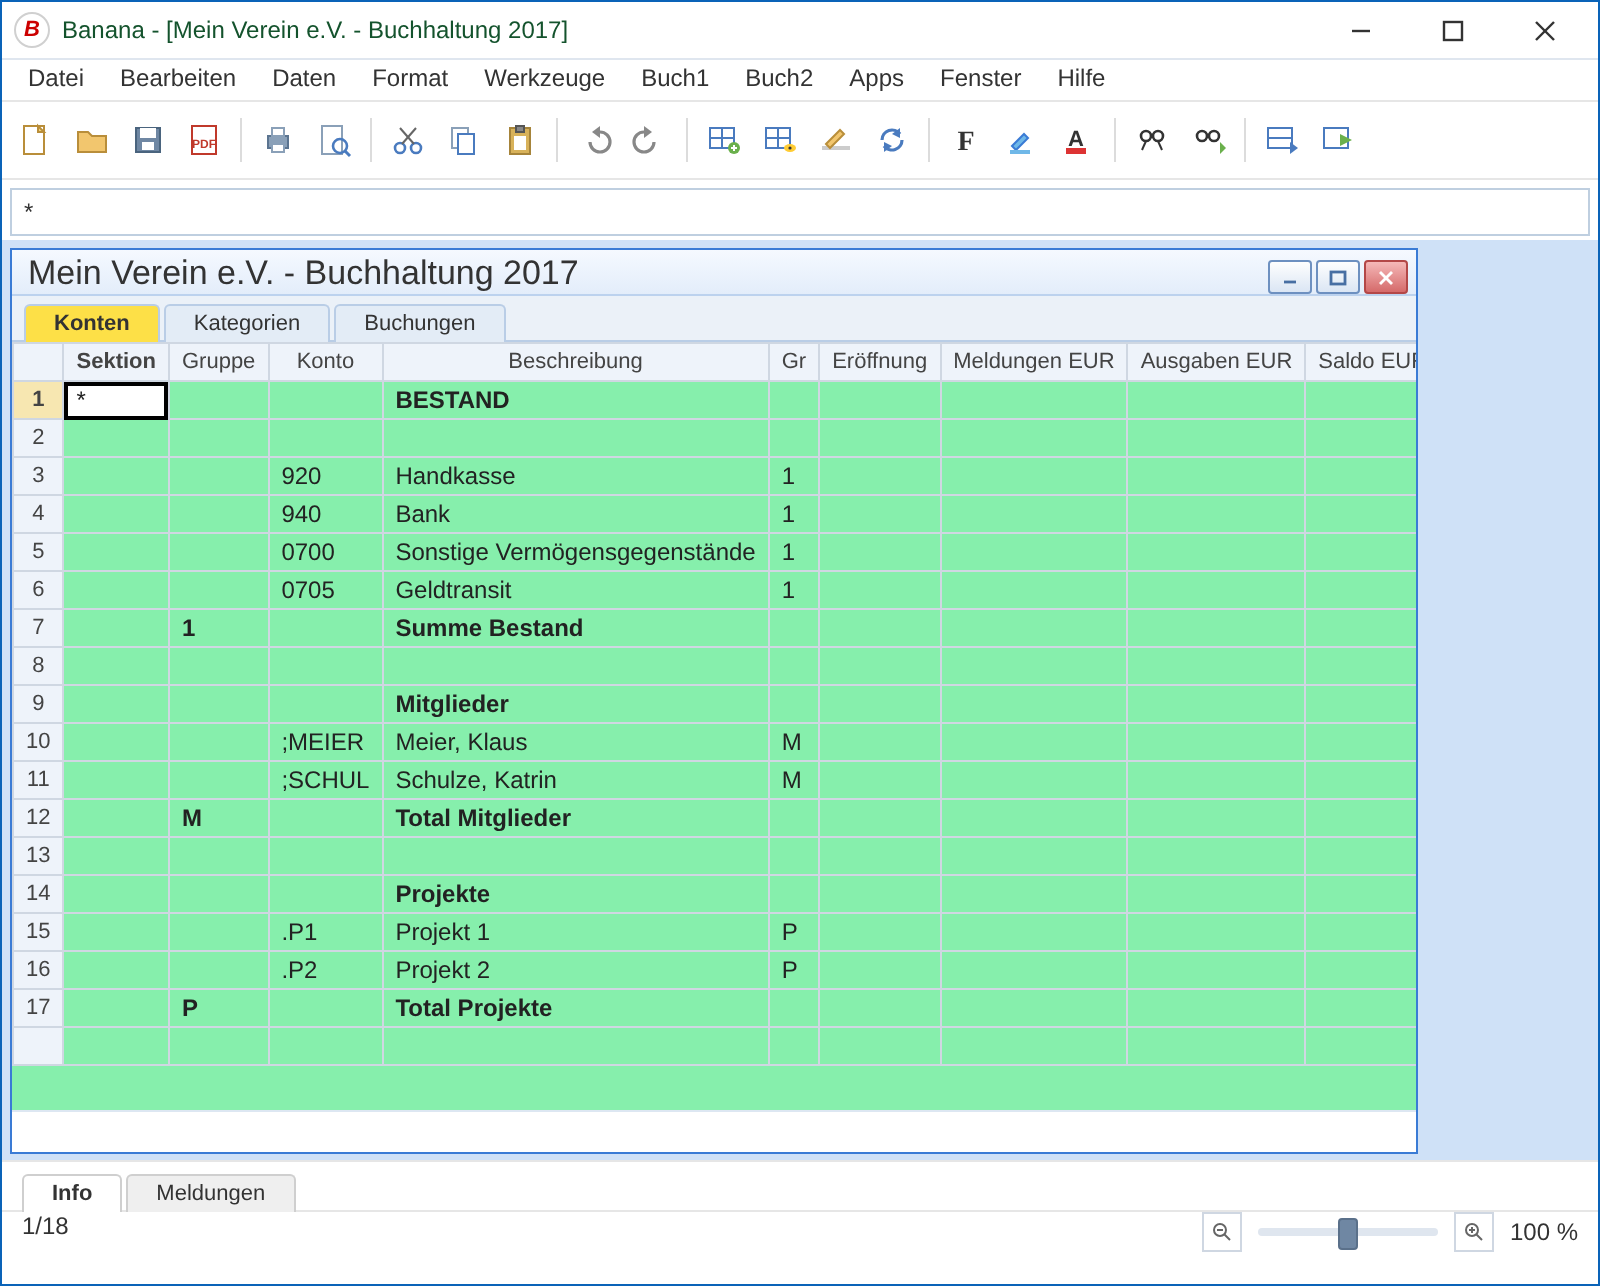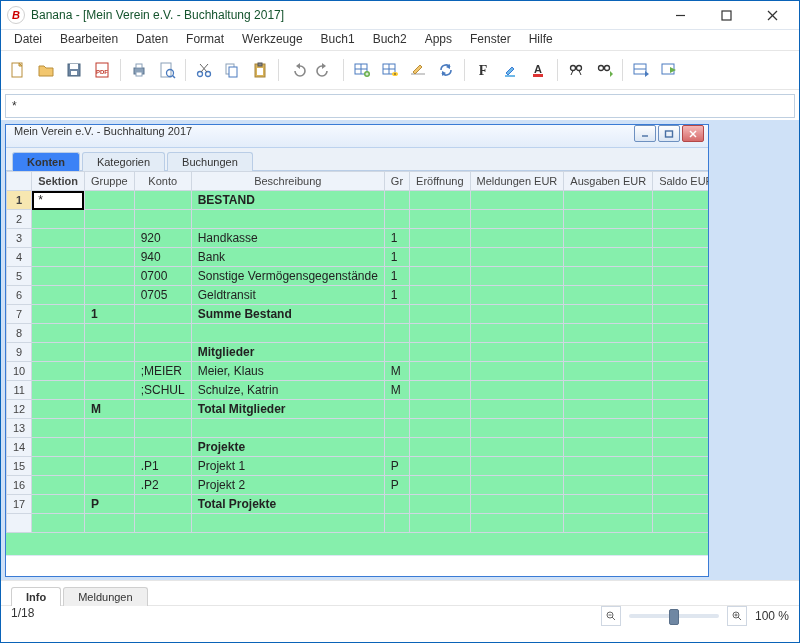--- a/index.html
+++ b/index.html
@@ -12,29 +12,29 @@
   .t-btn svg{width:11px;height:11px;stroke:#333;stroke-width:1.2;fill:none;}
   .menubar{height:20px;display:flex;align-items:flex-start;gap:0;padding:0 4px;border-bottom:1px solid #e6e6e6;background:#fff;}
   .menu{padding:2px 9px;color:#333;display:flex;align-items:center;}
   .toolbar{height:34px;display:flex;align-items:center;gap:2px;padding:2px 4px;border-bottom:1px solid #e6e6e6;background:#fff;}
   .tbtn{width:26px;height:26px;border-radius:2px;display:flex;align-items:center;justify-content:center;color:#555;}
   .tbtn svg{width:18px;height:18px;}
   .tsep{width:1px;height:22px;background:#dcdcdc;margin:0 3px;}
   .formula{height:22px;border:1px solid #bfcfe0;margin:4px 4px 2px 4px;background:#fff;display:flex;align-items:center;padding:0 6px;color:#333;font-family:Arial;}
   .client{flex:1;background:#cfe1f7;padding:4px;overflow:hidden;}
   .inner{width:704px;height:100%;box-sizing:border-box;border:1px solid #3a7bd5;background:#fff;display:flex;flex-direction:column;}
-  .inner-title{height:22px;background:linear-gradient(#f5f9ff,#e3edfa);border-bottom:1px solid #bcd2ee;display:flex;align-items:flex-start;padding:0 4px 0 8px;font-size:11px;color:#333;}
+  .inner-title{height:22px;background:linear-gradient(#f5f9ff,#e3edfa);border-bottom:1px solid #bcd2ee;display:flex;align-items:flex-end;padding:0 4px 0 8px;font-size:17px;color:#333;}
   .inner-title .sp{flex:1;}
   .wc{width:20px;height:15px;margin-left:2px;border:1px solid #6d90c0;background:linear-gradient(#fefefe,#dbe6f4);border-radius:2px;display:flex;align-items:center;justify-content:center;}
   .wc svg{width:10px;height:8px;stroke:#486fa3;stroke-width:1.4;fill:none;}
   .wc.xbtn{background:linear-gradient(#f5b8b8,#d56a6a);border-color:#b34747;}
   .wc.xbtn svg{stroke:#fff;}
   .tabs{height:22px;display:flex;align-items:flex-end;padding:0 6px;background:#ebf1f8;border-bottom:1px solid #b9cde6;}
   .tab{padding:3px 14px;border:1px solid #b9cde6;border-bottom:none;margin-right:2px;background:#e3ecf6;font-size:11px;color:#333;border-radius:3px 3px 0 0;position:relative;top:1px;}
-  .tab.active{background:#3b82f6;font-weight:bold;z-index:2;}
+  .tab.active{background:#fde047;font-weight:bold;z-index:2;}
   .subtabs{height:22px;display:flex;align-items:center;gap:12px;padding:0 8px;background:#fbfdff;border-bottom:1px solid #dde7f2;font-size:11px;}
   .subtabs .st{color:#1155cc;text-decoration:underline;cursor:pointer;}
   .subtabs .st.active{color:#000;text-decoration:none;font-weight:bold;}
   .grid-wrap{flex:1;overflow:auto;background:#86efac;}
   table.grid{border-collapse:collapse;width:100%;font-size:12px;}
   table.grid th,table.grid td{border:1px solid #cfd7e2;padding:2px 6px;height:19px;box-sizing:border-box;text-align:left;white-space:nowrap;overflow:hidden;}
   table.grid th{background:#eef3fa;font-weight:normal;color:#444;text-align:center;font-size:11px;}
   th.rh,td.rh{width:22px;text-align:center;background:#eef3fa;color:#555;font-weight:normal;}
   tr.sel th.rh{background:#f7e7b1;font-weight:bold;}
   th.cur{background:#f7e7b1;font-weight:bold!important;color:#000;}

